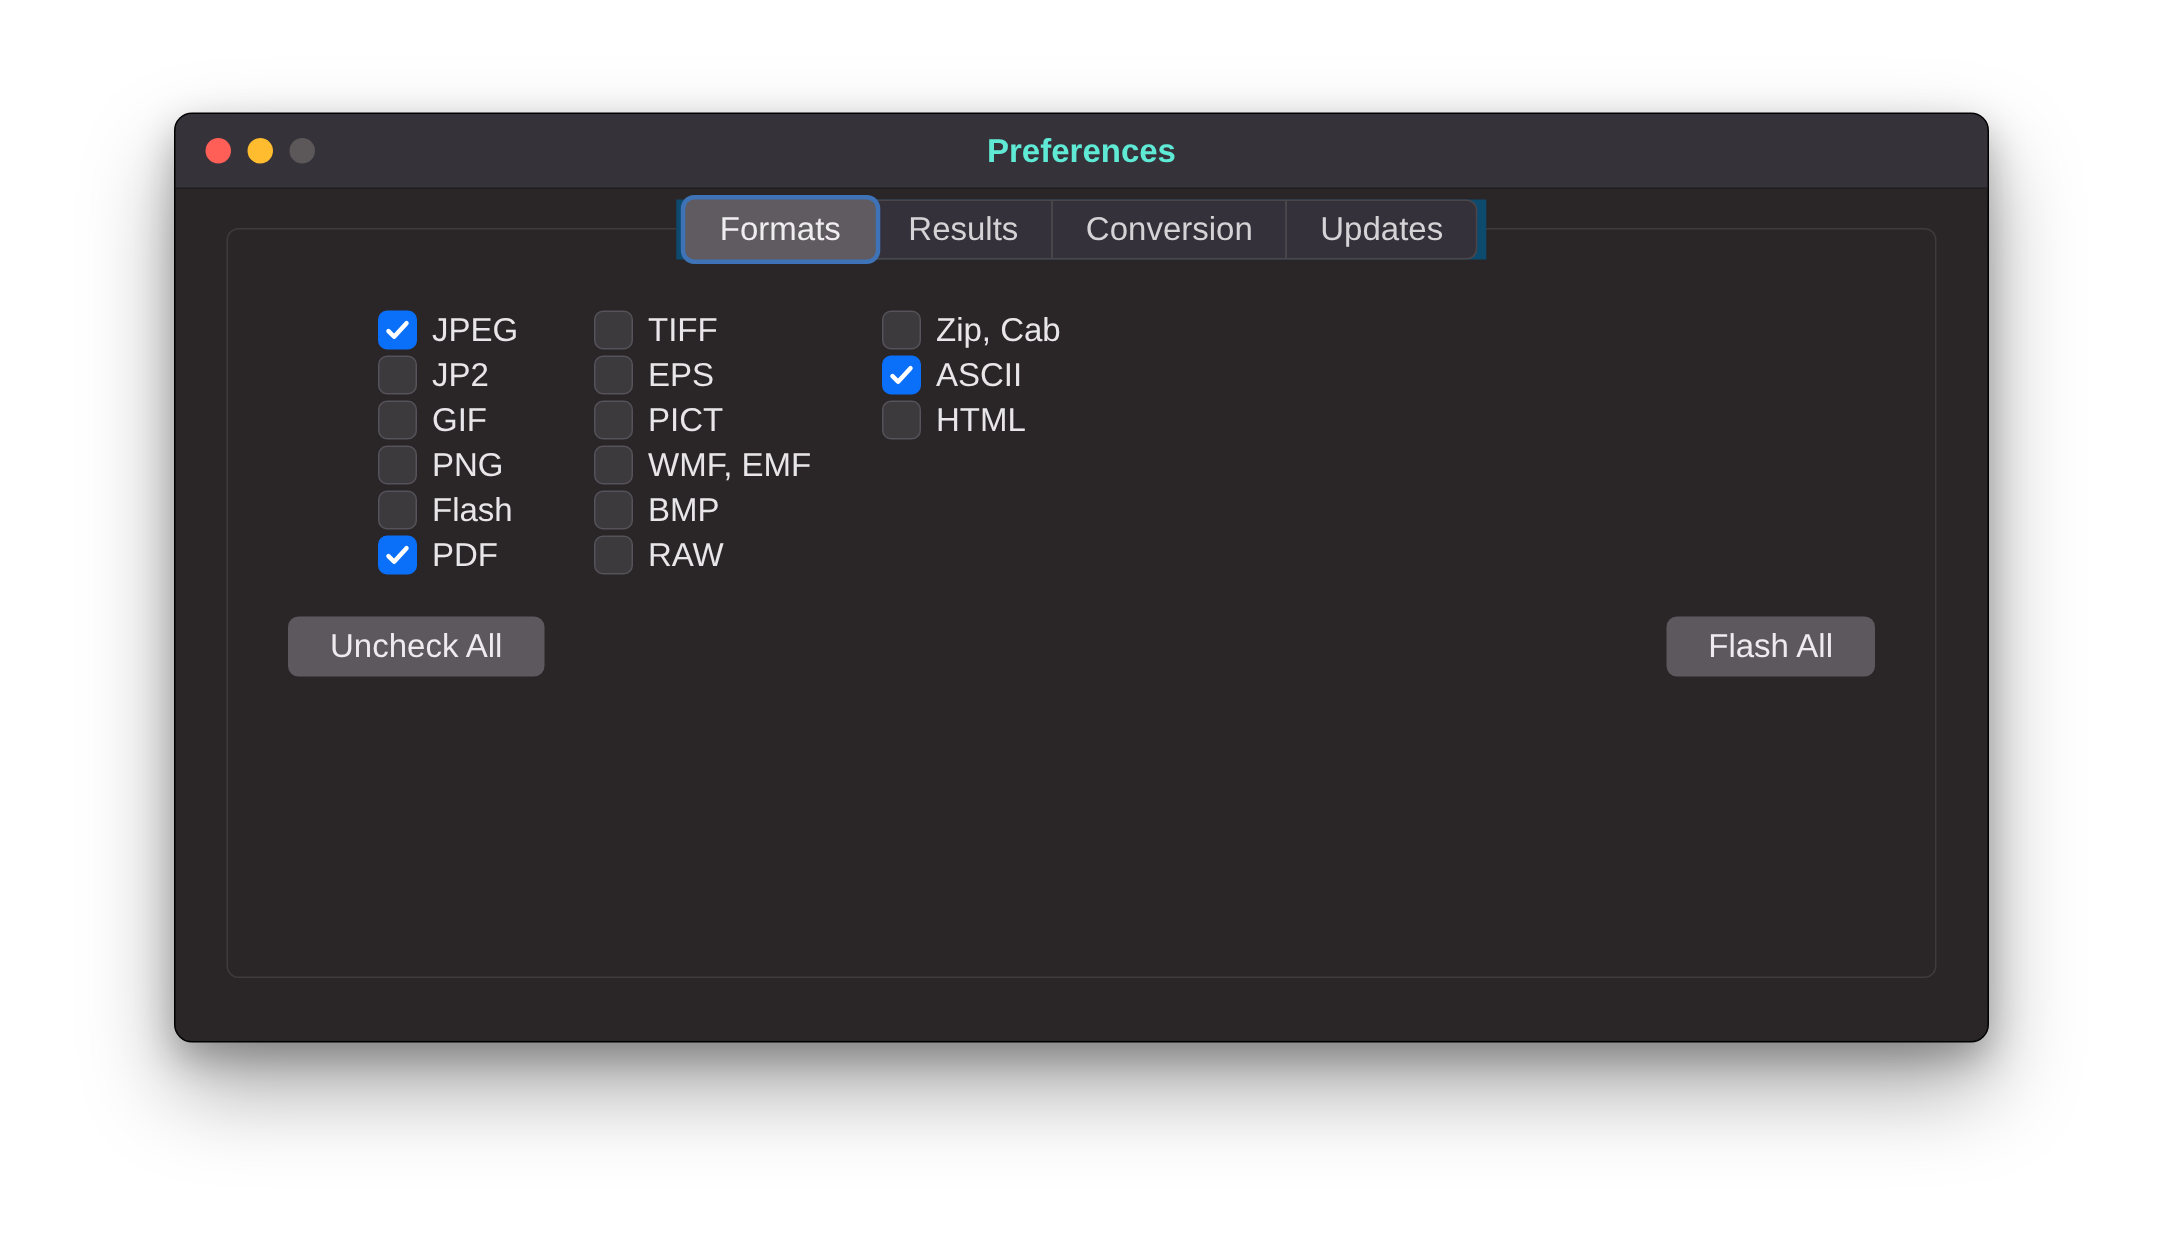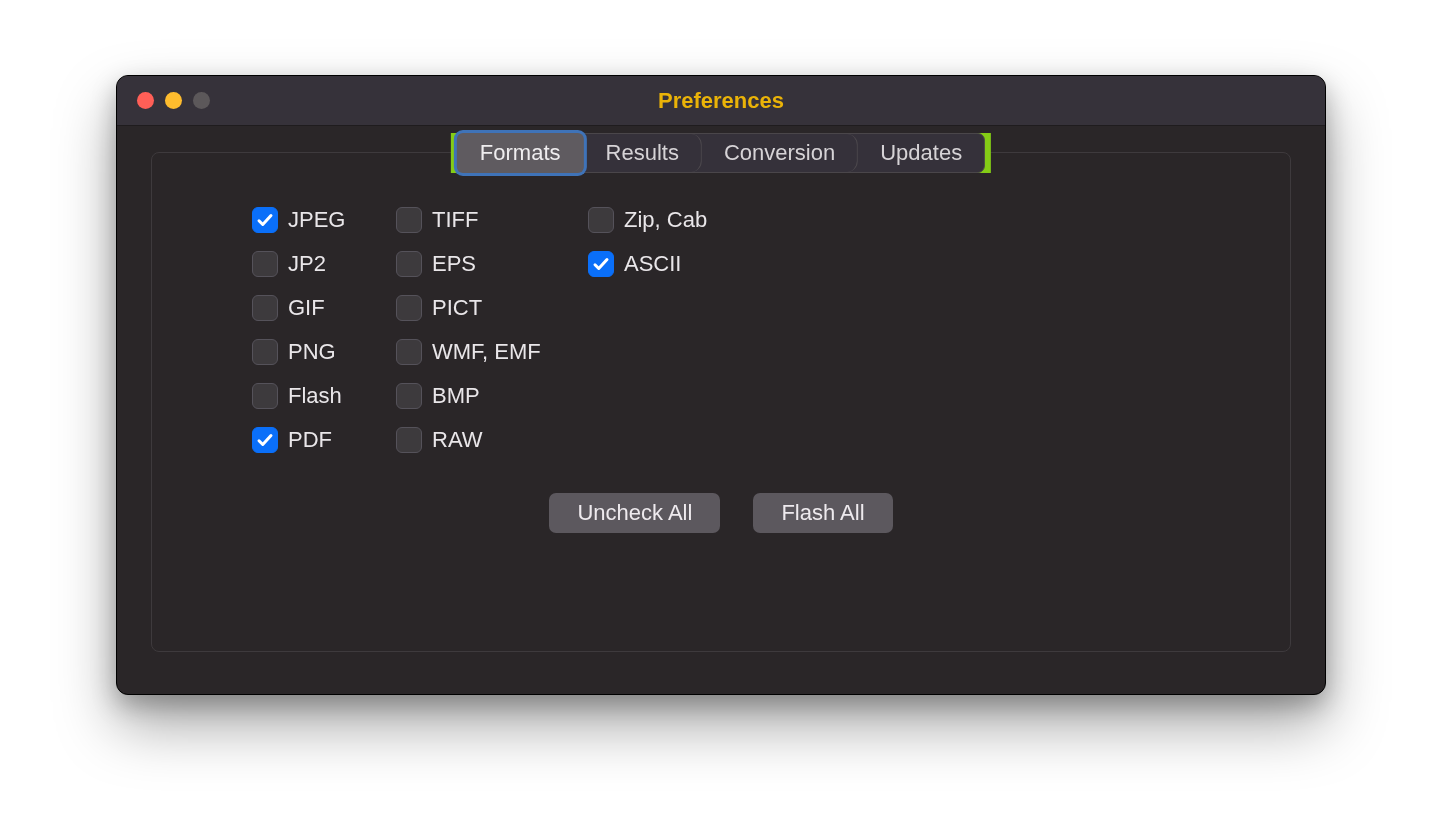--- a/index.html
+++ b/index.html
@@ -39,61 +39,60 @@
     .traffic-light {
       width: 17px; height: 17px; border-radius: 50%;
     }
     .tl-close { background: #ff5f57; }
     .tl-min   { background: #febc2e; }
     .tl-max   { background: #5c585a; }
     .title {
       position: absolute;
       left: 0; right: 0;
       text-align: center;
-      color: #eab308;
+      color: #5eead4;
       font-size: 22px;
       font-weight: 600;
       pointer-events: none;
     }
     .body {
       padding: 26px 34px 34px 34px;
     }
     .group-box {
       border: 1px solid #3e3a3d;
       border-radius: 8px;
       position: relative;
       padding: 54px 40px 40px 40px;
       min-height: 500px;
     }
     .tabs {
       position: absolute;
       top: -20px;
       left: 50%;
       transform: translateX(-50%);
       display: flex;
-      background: #84cc16;
+      background: #0c4a6e;
       padding: 0 6px;
       align-items: flex-end;
     }
     .tabs-inner {
       display: flex;
       border: 1px solid #4a464a;
       border-radius: 7px;
       overflow: visible;
       background: #35313a;
     }
     .tab {
       padding: 6px 22px;
       font-size: 22px;
       color: #d6d3d6;
       cursor: pointer;
       border-right: 1px solid #504c50;
       display: flex;
       align-items: center;
-      border-radius: 11px;
     }
     .tab:last-child { border-right: none; }
     .tab.active {
       background: #5f5b60;
       color: #efedef;
       border-radius: 6px;
       box-shadow: 0 0 0 3px #3f73b8;
       position: relative;
       z-index: 1;
       border-right: none;
@@ -101,21 +100,21 @@
       padding: 7px 23px;
     }
     .columns {
       display: flex;
       gap: 14px;
       margin-left: 60px;
     }
     .col {
       display: flex;
       flex-direction: column;
-      gap: 18px;
+      gap: 4px;
     }
     .col1 { width: 130px; }
     .col2 { width: 178px; }
     .col3 { width: 275px; }
     .col4 { width: 175px; }
     .col5 { width: 170px; }
     .chk-row {
       display: flex;
       align-items: center;
       gap: 10px;
@@ -138,22 +137,22 @@
     .chk.checked svg { display: block; }
     .chk svg { display: none; width: 18px; height: 18px; }
     .chk-label {
       color: #e9e6e9;
       font-size: 22px;
       white-space: nowrap;
     }
     .button-row {
       display: flex;
       gap: 33px;
-      justify-content: center;
-      margin-top: 40px;
+      justify-content: space-between;
+      margin-top: 28px;
     }
     .btn {
       background: #5c585e;
       color: #eeeaee;
       font-size: 22px;
       border: none;
       border-radius: 7px;
       padding: 7px 28px;
       cursor: pointer;
     }
@@ -250,20 +249,24 @@
               <span class="chk-label">Zip, Cab</span>
             </div>
             <div class="chk-row">
               <div class="chk checked">
                 <svg viewBox="0 0 24 24" fill="none" stroke="#fff" stroke-width="4" stroke-linecap="round" stroke-linejoin="round">
                   <polyline points="4 13 9 18 20 6"></polyline>
                 </svg>
               </div>
               <span class="chk-label">ASCII</span>
             </div>
+            <div class="chk-row">
+              <div class="chk"></div>
+              <span class="chk-label">HTML</span>
+            </div>
           </div>
       </div>
 
       <div class="button-row">
         <button class="btn">Uncheck All</button>
         <button class="btn">Flash All</button>
       </div>
 
     </div>
   </div>

